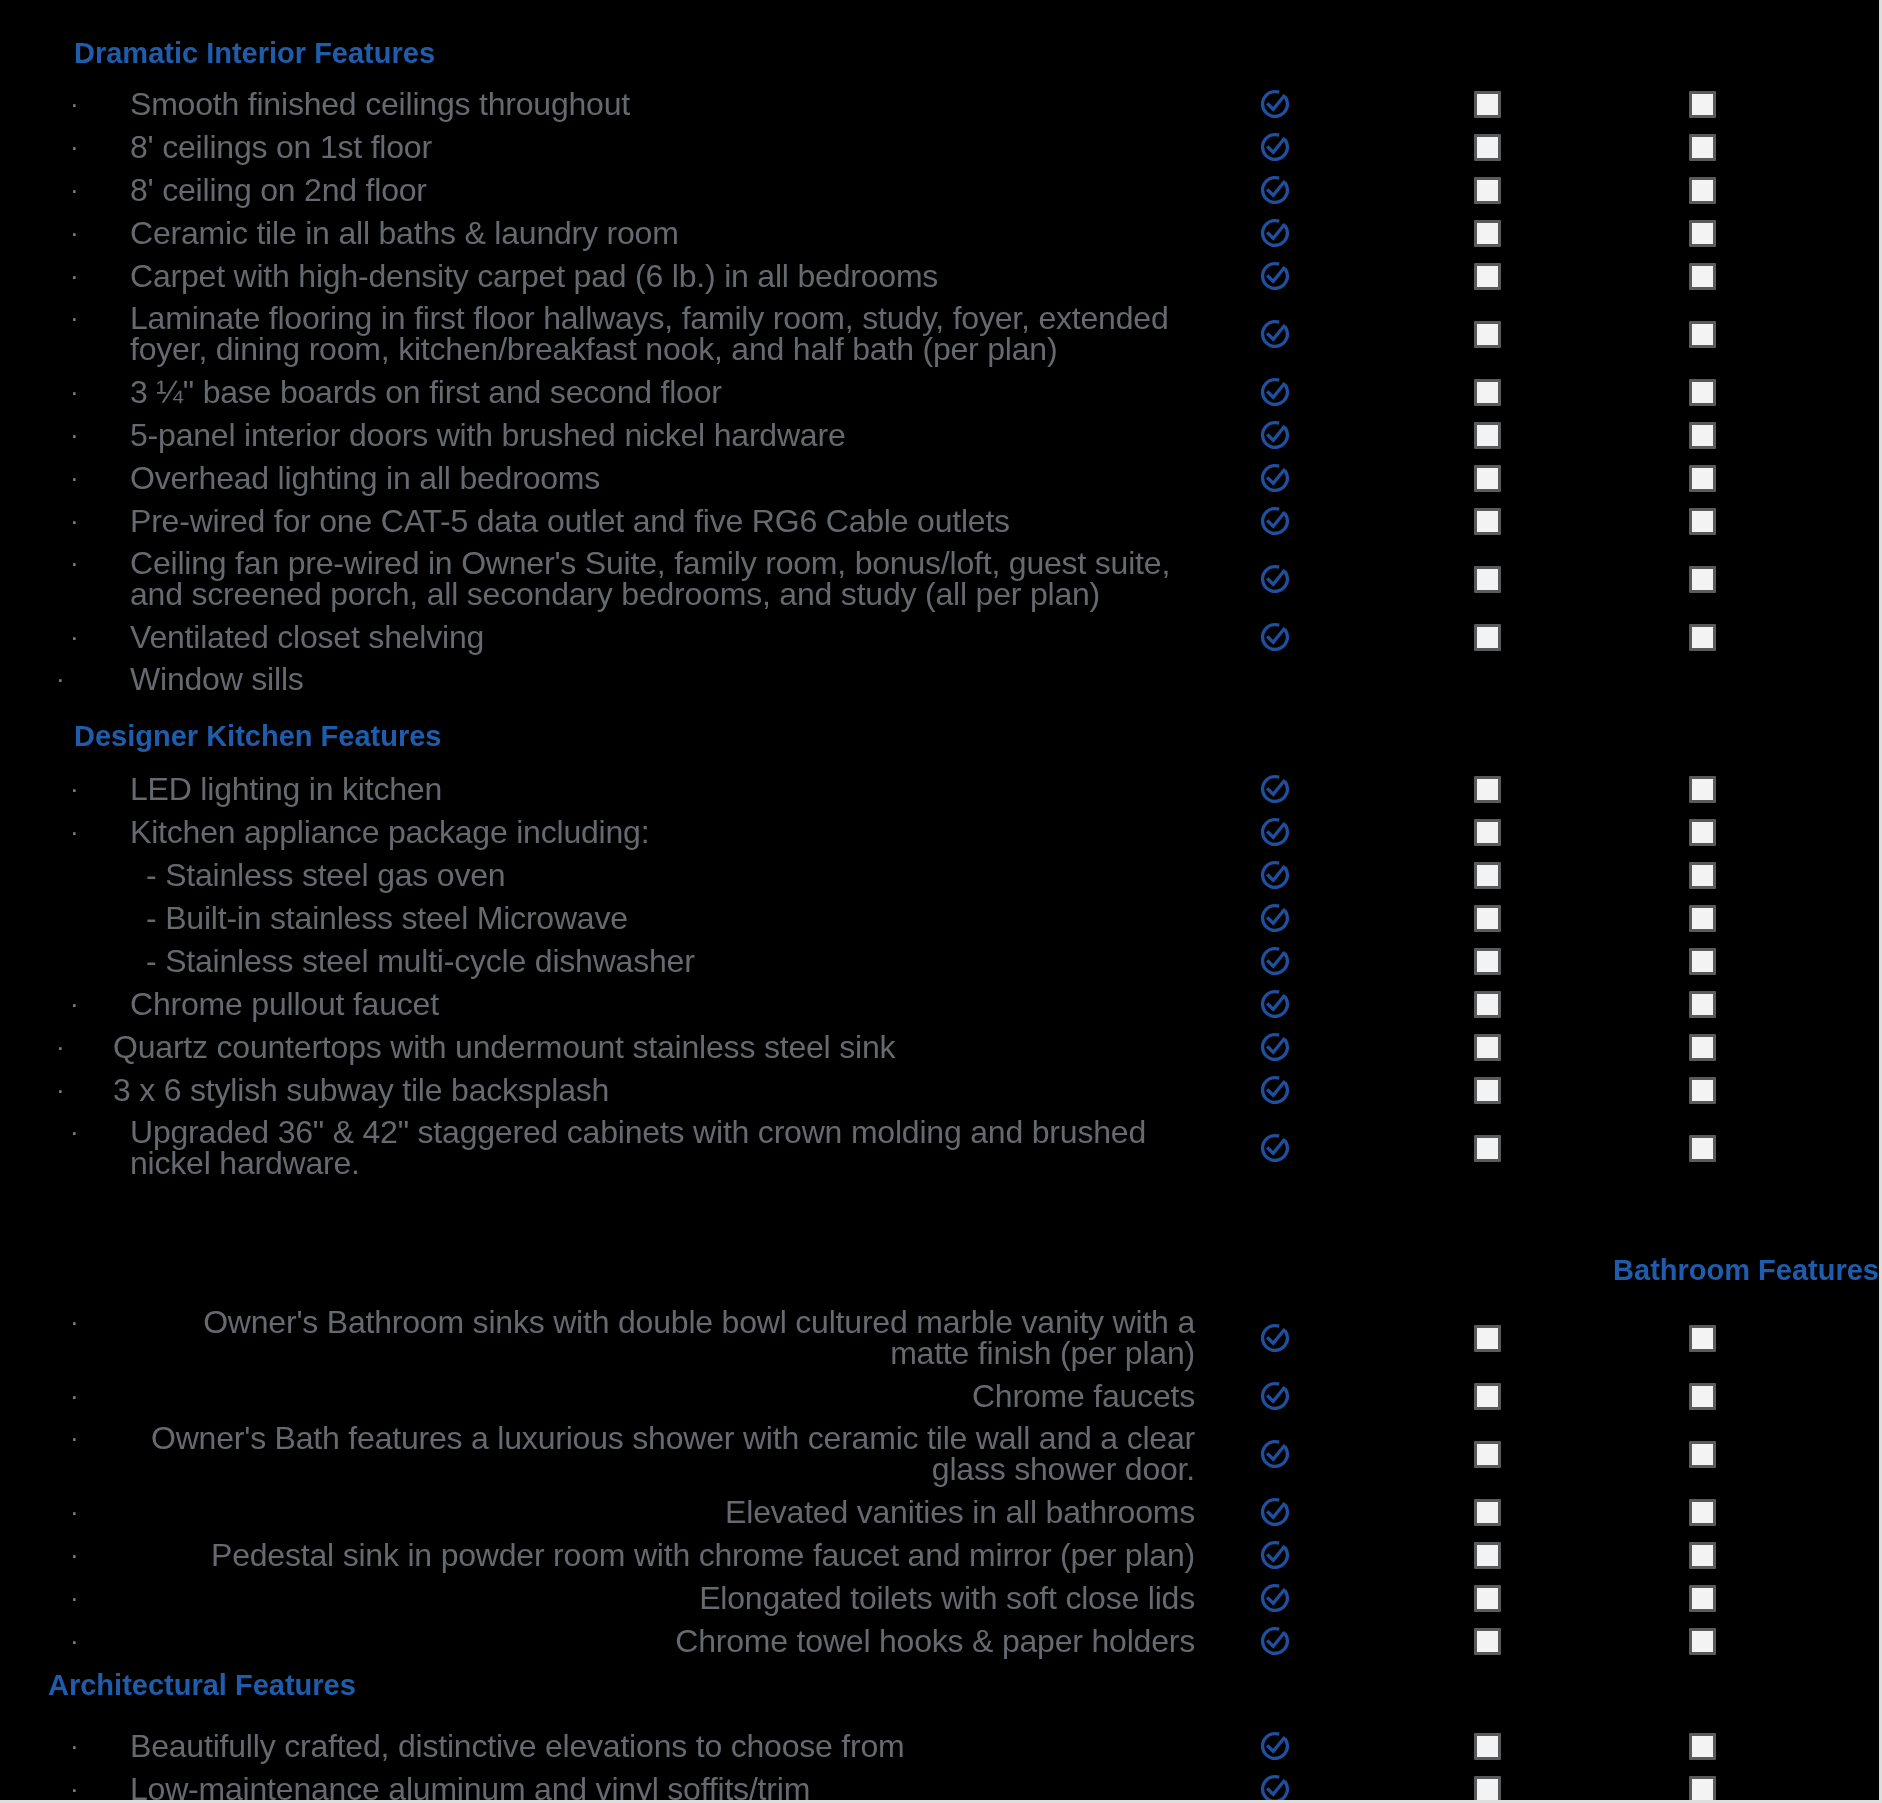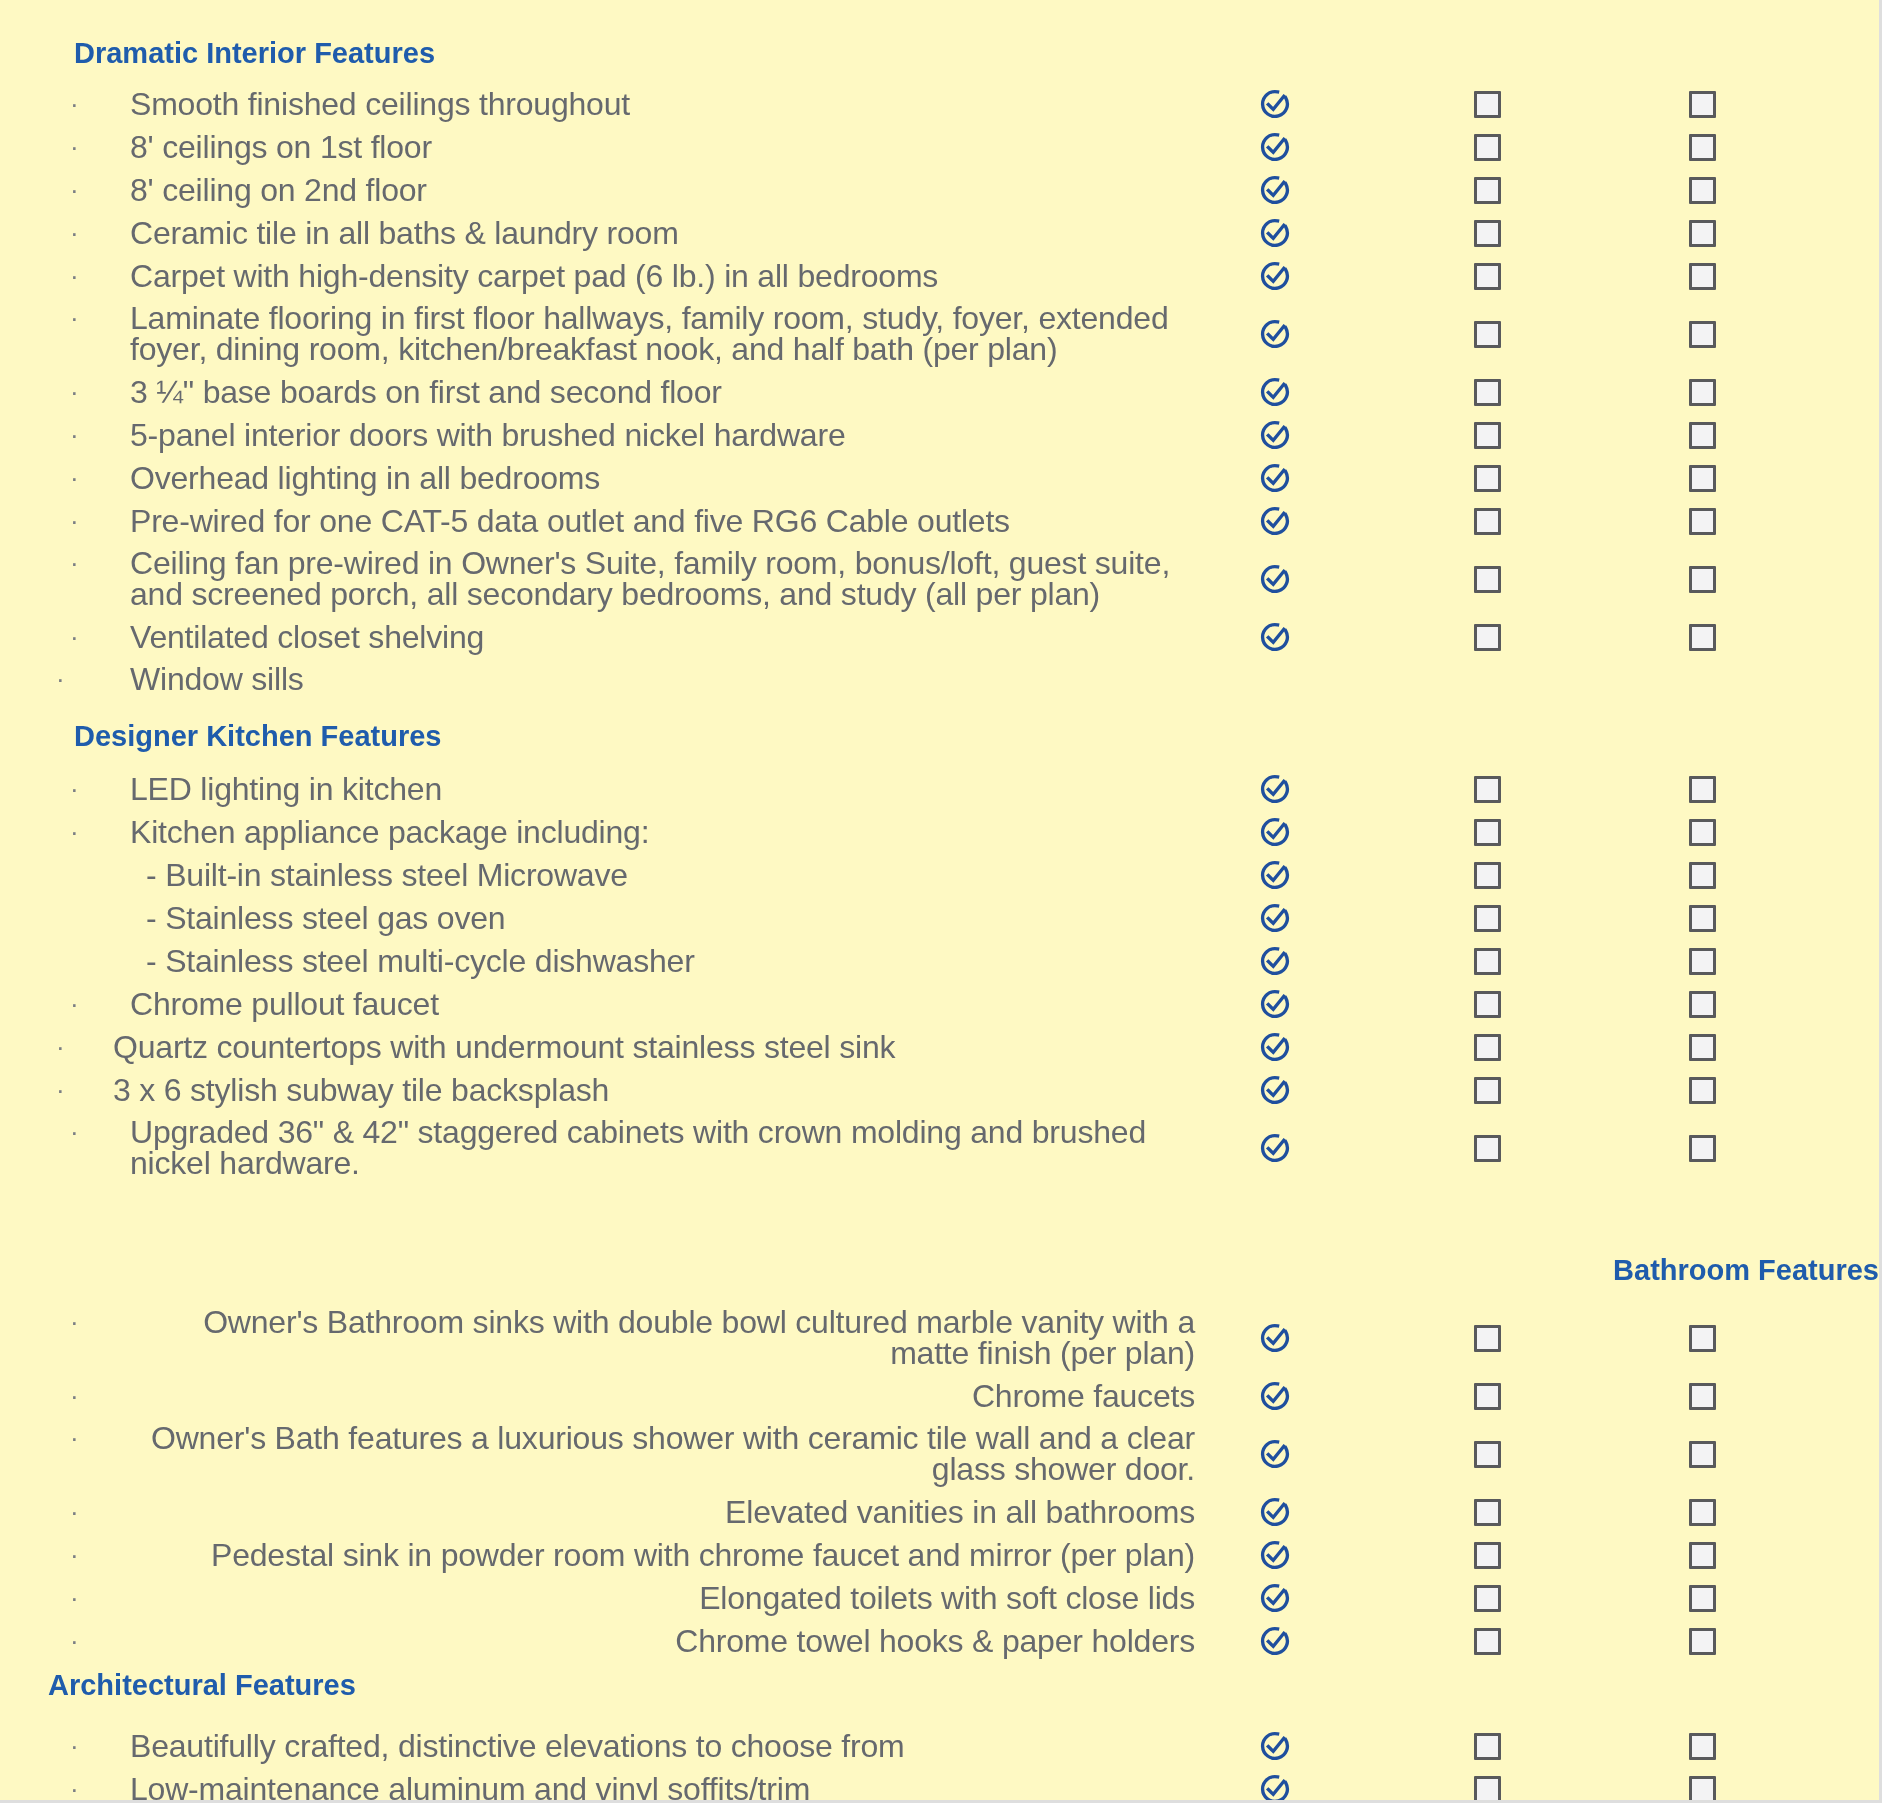--- a/index.html
+++ b/index.html
@@ -10,21 +10,21 @@
     --bullet-gray:#7b7e83;
     --box-border:#595a5c;
     --box-fill:#f3f3f4;
   }
   html,body{margin:0;padding:0;background:#ffffff;}
   .page{
     position:relative;
     width:1882px;
     height:1803px;
     box-sizing:border-box;
-    background:#fef9c3;
+    background:#000000;
     font-family:"Liberation Sans", sans-serif;
     overflow:hidden;
     padding-top:36px;
     border-right:3px solid #dedede;
     border-bottom:3px solid #dedede;
   }
   section.section{margin:0;}
   section.sec-2{margin-top:24px;}
   section.sec-3{margin-top:74px;text-align:right;}
   section.sec-4{}
@@ -395,42 +395,42 @@
       <span class="checkbox"></span>
     </div>
     <div class="box-cell">
       <span class="checkbox"></span>
     </div>
   </div>
 
   <div class="row indent-sub">
     <div class="text-cell">
 
+      <span class="item-text">- Stainless steel gas oven</span>
+    </div>
+    <div class="icon-cell">
+      <span class="check-icon">
+        <svg viewBox="0 0 24 24" aria-hidden="true">
+          <path d="M 13.93 2.90 A 9.3 9.3 0 1 0 20.05 7.35" fill="none" stroke="#1f4f9e" stroke-width="2.5" stroke-linecap="square"></path>
+          <path d="M 7.0 12.4 L 10.7 16.0 L 18.6 6.2" fill="none" stroke="#1f4f9e" stroke-width="2.5" stroke-linecap="square" stroke-linejoin="miter"></path>
+        </svg>
+      </span>
+    </div>
+    <div class="box-cell">
+      <span class="checkbox"></span>
+    </div>
+    <div class="box-cell">
+      <span class="checkbox"></span>
+    </div>
+  </div>
+
+  <div class="row indent-sub">
+    <div class="text-cell">
+
       <span class="item-text">- Built-in stainless steel Microwave</span>
-    </div>
-    <div class="icon-cell">
-      <span class="check-icon">
-        <svg viewBox="0 0 24 24" aria-hidden="true">
-          <path d="M 13.93 2.90 A 9.3 9.3 0 1 0 20.05 7.35" fill="none" stroke="#1f4f9e" stroke-width="2.5" stroke-linecap="square"></path>
-          <path d="M 7.0 12.4 L 10.7 16.0 L 18.6 6.2" fill="none" stroke="#1f4f9e" stroke-width="2.5" stroke-linecap="square" stroke-linejoin="miter"></path>
-        </svg>
-      </span>
-    </div>
-    <div class="box-cell">
-      <span class="checkbox"></span>
-    </div>
-    <div class="box-cell">
-      <span class="checkbox"></span>
-    </div>
-  </div>
-
-  <div class="row indent-sub">
-    <div class="text-cell">
-
-      <span class="item-text">- Stainless steel gas oven</span>
     </div>
     <div class="icon-cell">
       <span class="check-icon">
         <svg viewBox="0 0 24 24" aria-hidden="true">
           <path d="M 13.93 2.90 A 9.3 9.3 0 1 0 20.05 7.35" fill="none" stroke="#1f4f9e" stroke-width="2.5" stroke-linecap="square"></path>
           <path d="M 7.0 12.4 L 10.7 16.0 L 18.6 6.2" fill="none" stroke="#1f4f9e" stroke-width="2.5" stroke-linecap="square" stroke-linejoin="miter"></path>
         </svg>
       </span>
     </div>
     <div class="box-cell">

